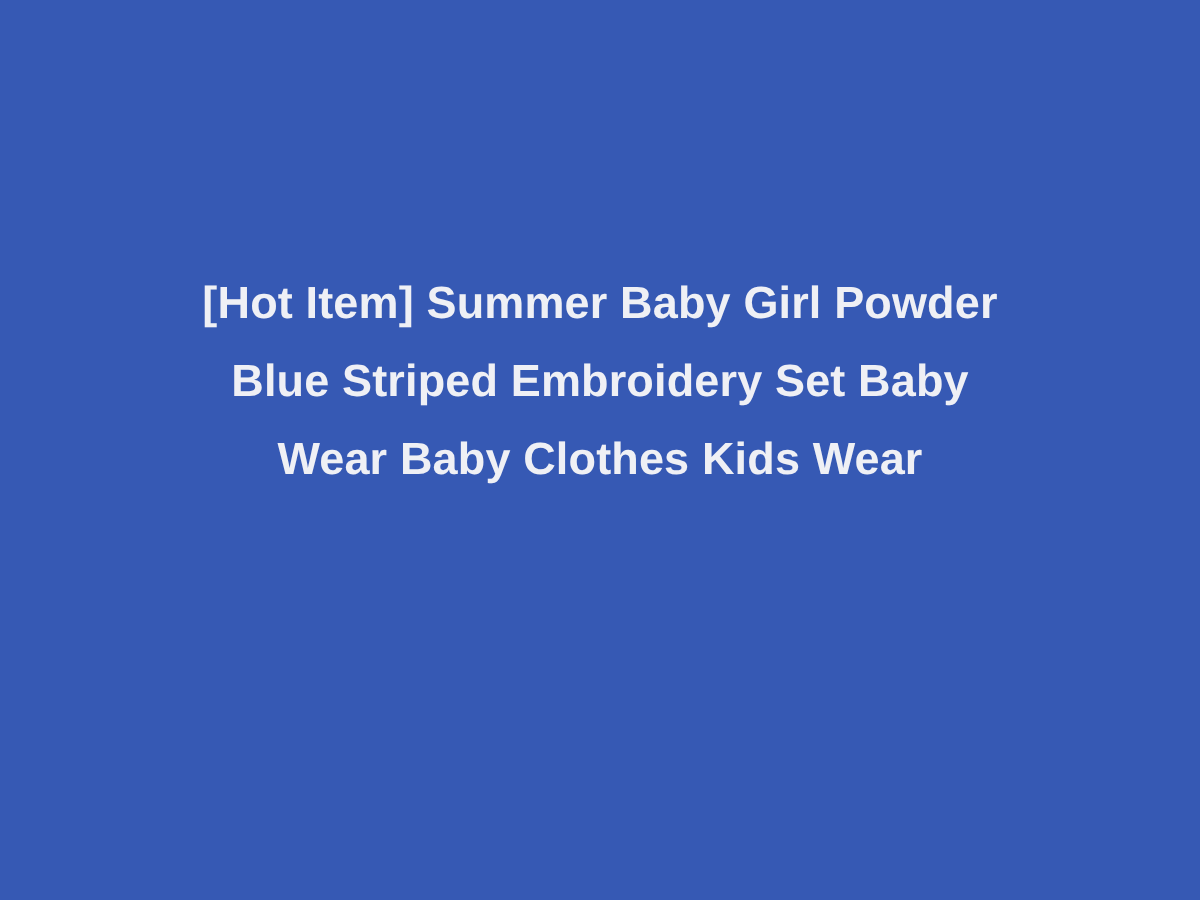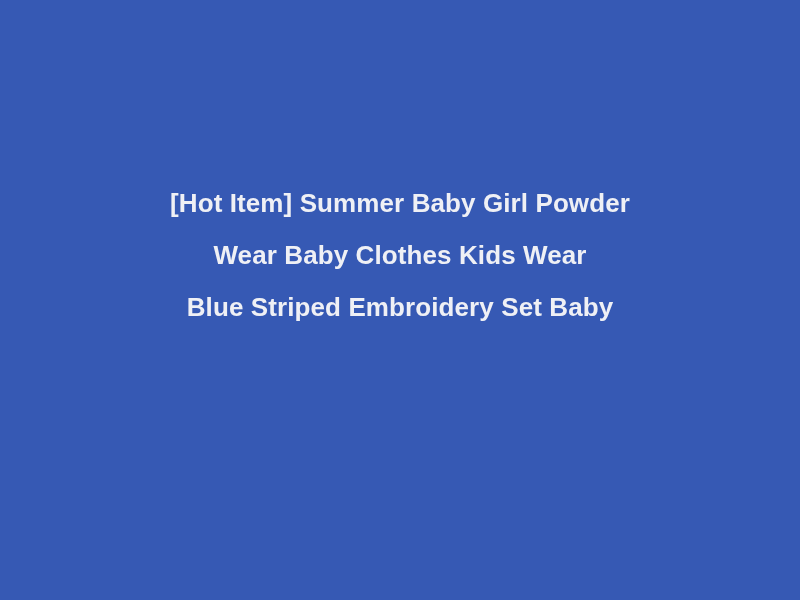--- a/index.html
+++ b/index.html
@@ -32,34 +32,34 @@
     margin-top: -90px;
     text-align: center;
     display: block;
   }
 
   .title-line {
     display: block;
     color: #eff0f5;
     font-family: "Liberation Sans", sans-serif;
     font-weight: bold;
-    font-size: 26px;
+    font-size: 30px;
     line-height: 52px;
     letter-spacing: 0.1px;
     white-space: nowrap;
   }
 </style>
 </head>
 <body>
 
 <div id="placeholder-card" style="background-color: rgb(54, 89, 180);">
 
   <div id="title-block">
 
     <span class="title-line" style="color: rgb(239, 240, 245);">[Hot Item] Summer Baby Girl Powder</span>
 
+    <span class="title-line" style="color: rgb(239, 240, 245);">Blue Striped Embroidery Set Baby</span>
+
     <span class="title-line" style="color: rgb(239, 240, 245);">Wear Baby Clothes Kids Wear</span>
-
-    <span class="title-line" style="color: rgb(239, 240, 245);">Blue Striped Embroidery Set Baby</span>
 
   </div>
 
 </div>
 
 </body></html>

